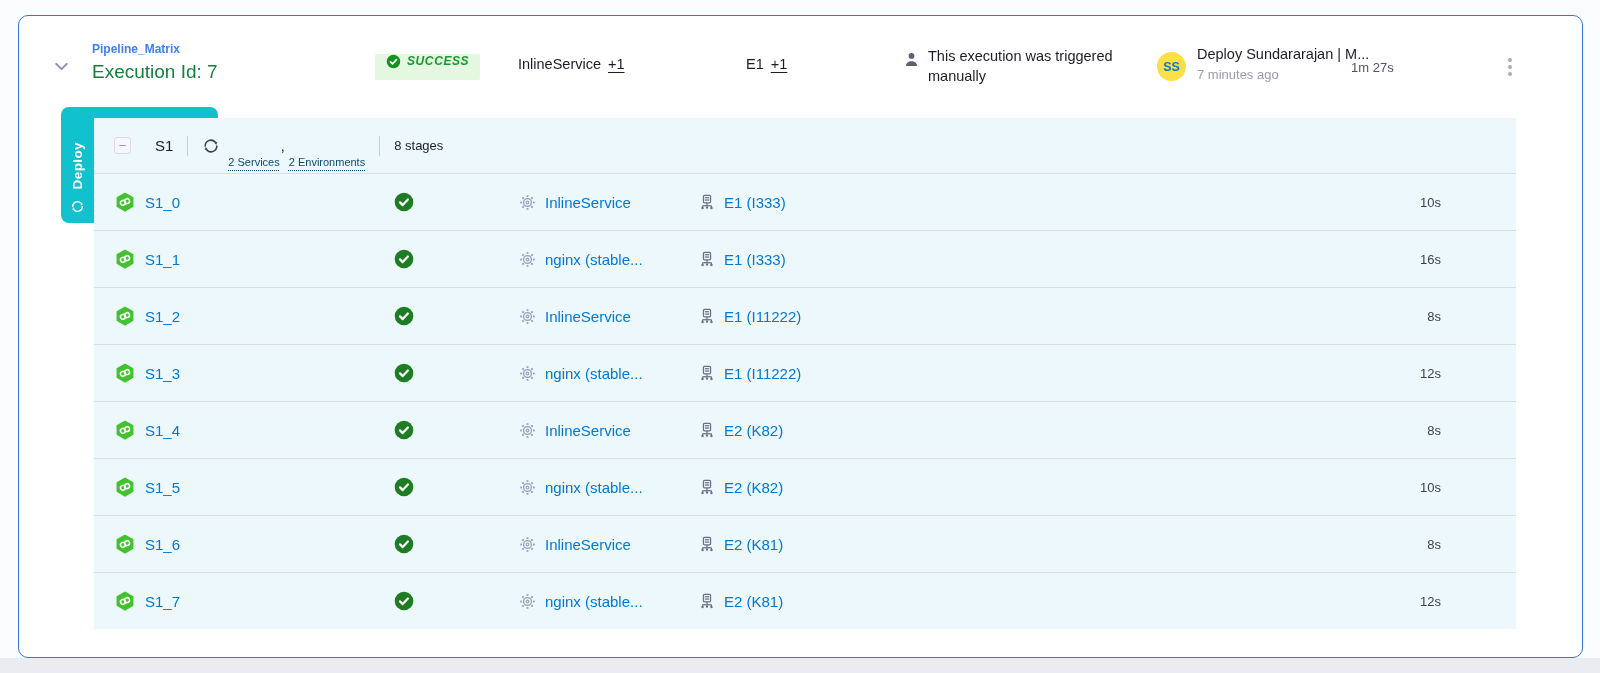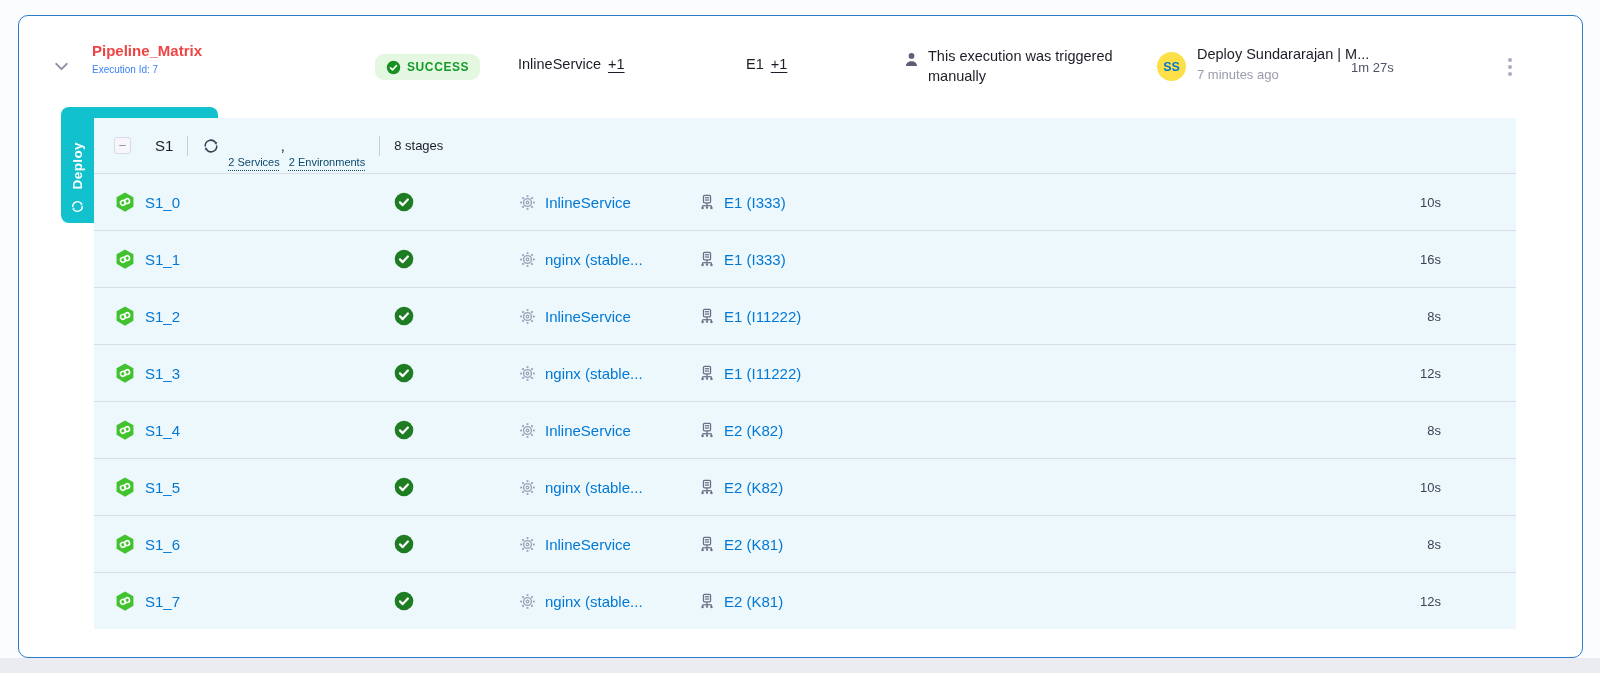--- a/index.html
+++ b/index.html
@@ -15,25 +15,25 @@
 
   
   .card {
     position:absolute; left:18px; top:15px; width:1565px; height:643px;
     background:#ffffff; border:1.5px solid #2b7bc9; border-radius:10px;
   }
 
   
   .chev { position:absolute; left:30px; top:40px; width:24px; height:24px; background:none; border:none; cursor:pointer; }
   .titleblock { position:absolute; left:73px; top:26px; }
-  .title { display:block; font-size:15px; font-weight:bold; color:#ef4444; text-decoration:none; cursor:pointer; }
-  .execid { margin-top:5px; font-size:10px; color:#3b82f6; }
+  .title { display:block; font-size:12px; font-weight:bold; color:#3b82f6; text-decoration:none; cursor:pointer; }
+  .execid { margin-top:5px; font-size:19px; color:#15803d; }
   .badge {
     position:absolute; left:356px; top:38px; height:26px; padding:0 11px;
-    background:#e4f7e1; border-radius:9px; display:flex; align-items:center; gap:6px;
+    background:#e4f7e1; border-radius:2px; display:flex; gap:6px;font-style:italic;
   }
   .badge span { font-size:12px; font-weight:bold; letter-spacing:.6px; color:#159a2b; }
   .summary { position:absolute; top:40px; font-size:14.5px; color:#1d1d28; display:flex; gap:7px; align-items:baseline; }
   .summary.services { left:499px; }
   .summary.envs { left:727px; }
   .plus { color:#1d1d28; text-decoration:underline; text-underline-offset:3px; cursor:pointer; }
   .trigger { position:absolute; left:884px; top:30px; display:flex; gap:8px; }
   .trigger .txt { width:232px; font-size:14.5px; line-height:20px; color:#1d1d28; }
   .trigger svg { margin-top:5px; }
   .avatar {

